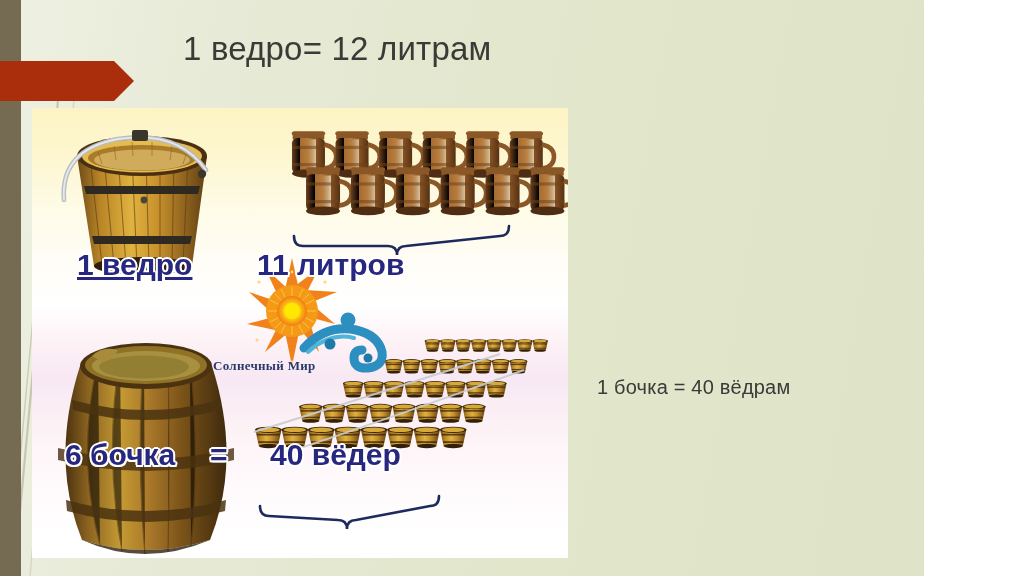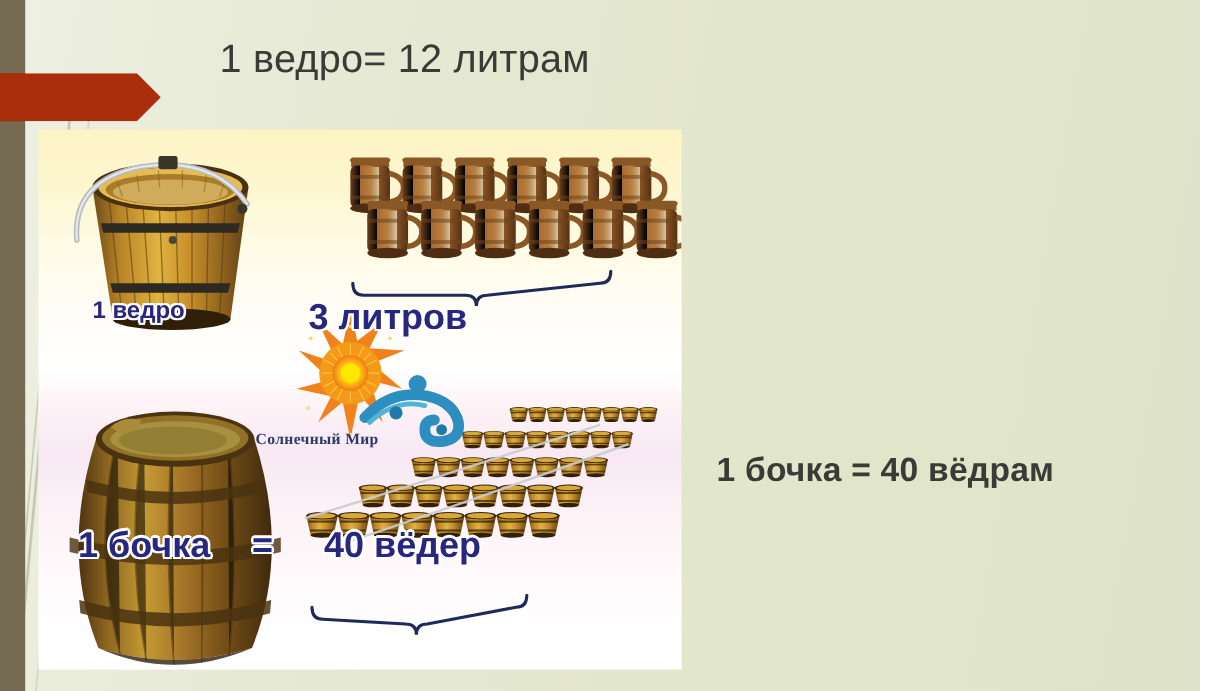--- a/index.html
+++ b/index.html
@@ -1,21 +1,21 @@
 <!DOCTYPE html>
 <html><head>
 <meta charset="utf-8">
 <style>
   * { margin:0; padding:0; box-sizing:border-box; }
   html, body {
     width:1024px; height:576px; overflow:hidden;
     font-family:"Liberation Sans", sans-serif;
   }
   #slide {
-    position:relative; width:1000px; height:576px;
+    position:relative; width:924px; height:576px;
     background:linear-gradient(100deg,#eef0e2 0%,#e6e9d4 28%,#e2e6cb 60%,#dfe3c7 100%);
   }
 
   
   .left-band {
     position:absolute; left:0; top:0; width:21px; height:576px;
     background:#756b52;
   }
   .band-gap {
     position:absolute; left:0; top:61px; width:21px; height:40px;
@@ -31,21 +31,21 @@
   
   .slide-title {
     position:absolute; left:183px; top:30px; width:400px;
     font-size:33px; font-weight:400; color:#3a3a37;
     letter-spacing:.2px; white-space:nowrap;
   }
 
   
   .right-statement {
     position:absolute; left:597px; top:376px; width:420px;
-    font-size:28px; font-weight:700; color:#3a3a37;
+    font-size:20px; font-weight:400; color:#3a3a37;
     letter-spacing:.2px; white-space:nowrap;
   }
 
   
   .panel {
     position:absolute; left:32px; top:108px; width:536px; height:450px;
     overflow:hidden;
     background:
       linear-gradient(180deg,
         #fdf4c4 0%,
@@ -64,21 +64,21 @@
 
   
   .cap {
     position:absolute; font-weight:bold; color:#27277f;
     white-space:nowrap; letter-spacing:0px;
     text-shadow:
       -1.5px -1.5px 0 #fff, 1.5px -1.5px 0 #fff,
       -1.5px  1.5px 0 #fff, 1.5px  1.5px 0 #fff,
        0 -2px 0 #fff, 0 2px 0 #fff, -2px 0 0 #fff, 2px 0 0 #fff;
   }
-  .cap-vedro   { left:45px;  top:140px; font-size:20px; }
+  .cap-vedro   { left:45px;  top:140px; font-size:30px;text-decoration:underline; }
   .cap-litrov  { left:225px; top:140px; font-size:30px; }
   .cap-bochka  { left:33px;  top:330px; font-size:30px; }
   .cap-eq2     { left:178px; top:330px; font-size:30px; }
   .cap-veder   { left:238px; top:330px; font-size:30px;text-align:center; }
 
   .logo-word {
     position:absolute; left:181px; top:238px;
     font-family:"Liberation Serif", serif;
     font-size:13px; font-weight:bold; color:#2b3a6b;
     white-space:nowrap; letter-spacing:.3px;margin-top:12px;
@@ -353,22 +353,22 @@
       <g transform="translate(272,210)">
         <path d="M0,30 Q22,6 52,12 Q74,17 78,34 Q80,48 64,50 Q50,51 50,40 Q50,32 58,32" fill="none" stroke="#2d8fc0" stroke-width="9" stroke-linecap="round"></path>
         <path d="M4,34 Q26,14 50,20" fill="none" stroke="#4eb4d8" stroke-width="4" stroke-linecap="round"></path>
         <circle cx="44" cy="2" r="7.5" fill="#2d8fc0"></circle>
         <circle cx="26" cy="26" r="5.5" fill="#1f7aa8"></circle>
         <circle cx="64" cy="40" r="4.5" fill="#1f7aa8"></circle>
       </g>
     </svg>
 
     <div class="cap cap-vedro">1 ведро</div>
-    <div class="cap cap-litrov">3 литров</div>
-
-    <div class="cap cap-bochka">1 бочка</div>
+    <div class="cap cap-litrov">11 литров</div>
+
+    <div class="cap cap-bochka">6 бочка</div>
     <div class="cap cap-eq2">=</div>
     <div class="cap cap-veder">40 вёдер</div>
 
     <div class="logo-word">Солнечный Мир</div>
   </div>
 
 </div>
 
 </body></html>

